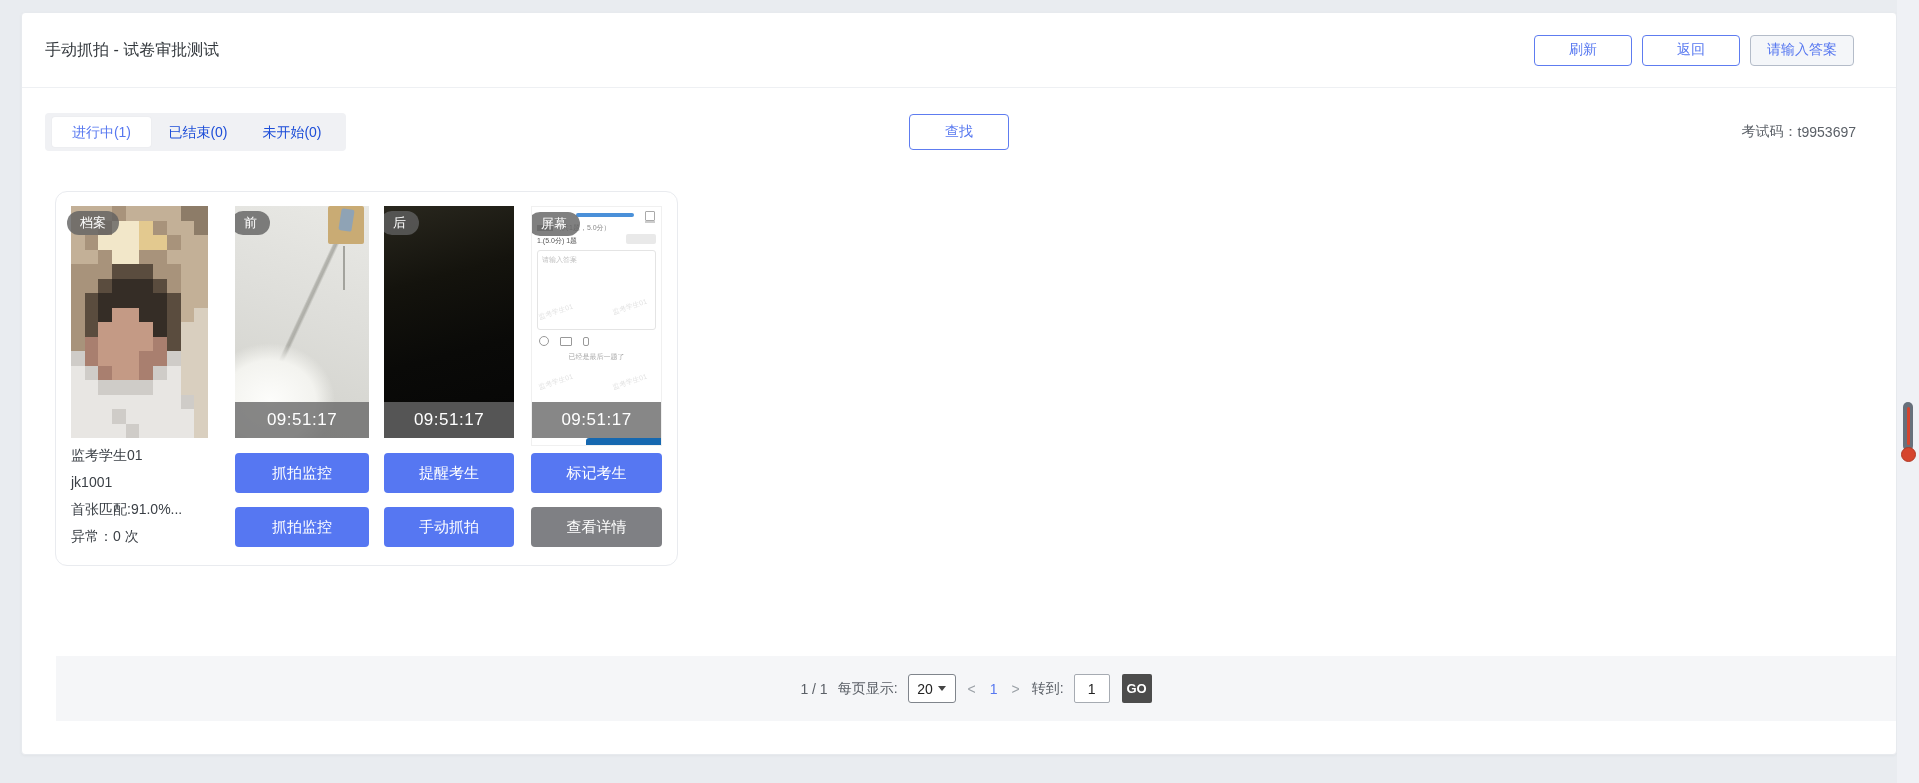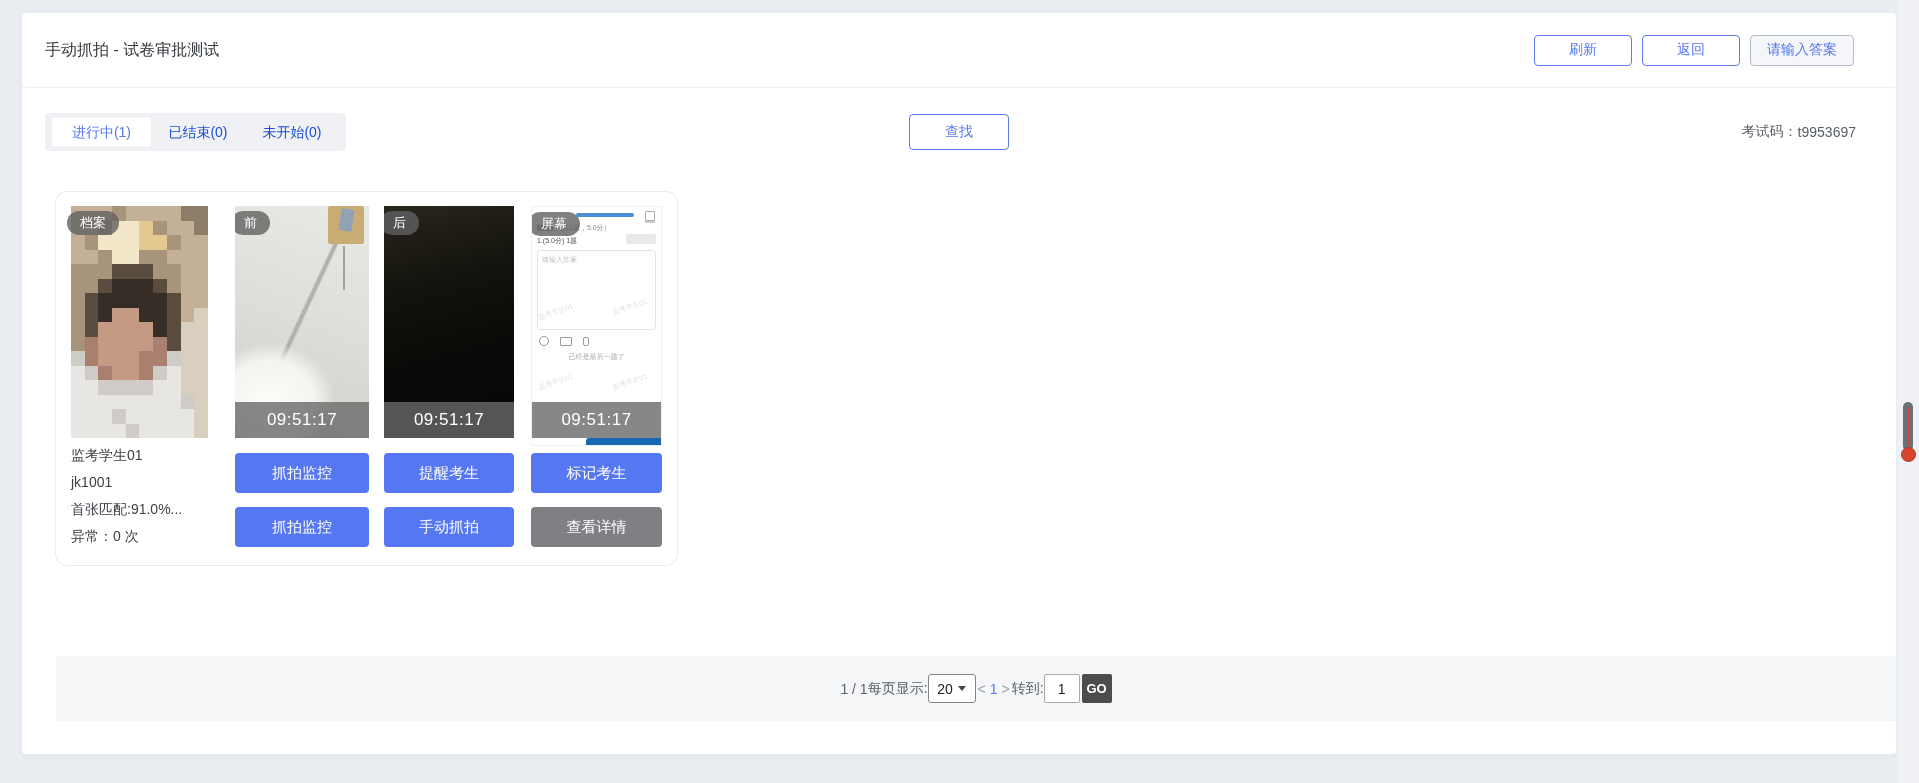--- a/index.html
+++ b/index.html
@@ -66,21 +66,21 @@
   .sp-ico-mic{width:4px;height:7px;border:1px solid #999;border-radius:2px;}
   .sp-hint{position:absolute;left:0;right:0;top:145px;text-align:center;font-size:7px;color:#a6a6a6;white-space:nowrap;}
   .wm{position:absolute;font-size:7px;color:#777;opacity:.22;transform:rotate(-18deg);white-space:nowrap;}
   
   .info{position:absolute;left:15px;top:250px;font-size:14px;color:#3a3f45;line-height:27px;}
   .abtn{position:absolute;height:40px;border-radius:4px;background:#5677f2;color:#fff;font-size:15px;display:flex;align-items:center;justify-content:center;cursor:pointer;}
   .abtn.gray{background:#7f8084;}
   .r1{top:261px;} .r2{top:315px;}
   .c1{left:179px;width:134px;} .c2{left:328px;width:130px;} .c3{left:475px;width:131px;}
   
-  .pgstrip{position:absolute;left:34px;right:0;top:643px;height:65px;background:#f5f6f8;display:flex;align-items:center;justify-content:center;font-size:14px;color:#5b6067;}
+  .pgstrip{position:absolute;left:34px;right:0;top:643px;height:65px;background:#f5f6f8;display:flex;align-items:center;justify-content:center;gap:10px;font-size:14px;color:#5b6067;}
   .pg-select{width:48px;height:29px;border:1px solid #80858c;border-radius:3px;background:#fff;display:flex;align-items:center;justify-content:center;gap:5px;color:#222;cursor:pointer;box-sizing:border-box;}
   .pg-select .caret{width:0;height:0;border-left:4px solid transparent;border-right:4px solid transparent;border-top:5px solid #444;}
   .pg-arrow{color:#9aa0a6;cursor:pointer;padding:0 2px;}
   .pg-num{color:#5677f0;cursor:pointer;padding:0 2px;}
   .goto-input{width:36px;height:29px;border:1px solid #a6abb2;border-radius:2px;box-sizing:border-box;text-align:center;font-size:14px;color:#222;outline:none;font-family:inherit;background:#fff;}
   .go-btn{width:30px;height:29px;margin-left:2px;background:#4c4c4c;color:#fff;font-size:13px;font-weight:bold;display:flex;align-items:center;justify-content:center;border-radius:2px;cursor:pointer;}
 </style>
 </head>
 <body>
 

